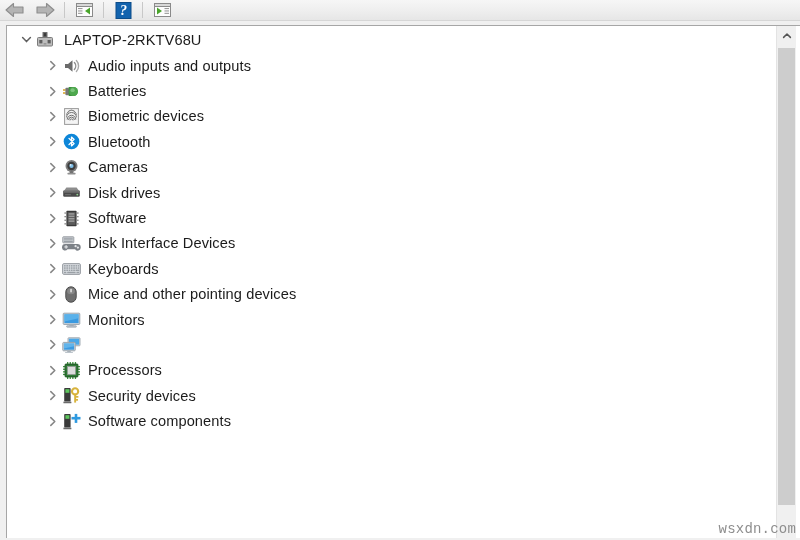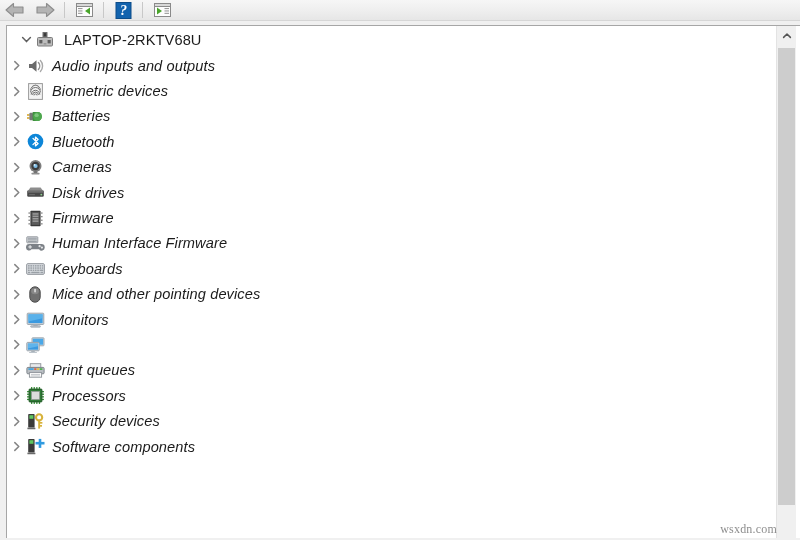--- a/index.html
+++ b/index.html
@@ -43,21 +43,21 @@
     overflow:hidden;
   }
 
   .row{
     height:25.4px;
     display:flex;align-items:center;
     box-sizing:border-box;
     white-space:nowrap;
   }
   .row.root{padding-left:10px;height:27px;}
-  .row.child{font-style:italic;}
+  .row.child{padding-left:36px;}
 
   .chev{
     width:18px;height:18px;flex:0 0 18px;
     display:flex;align-items:center;justify-content:center;
     color:#7a7a7a;
   }
   .chev svg{display:block;}
 
   .icon{
     width:20px;height:18px;flex:0 0 20px;
@@ -87,24 +87,24 @@
     display:flex;align-items:center;justify-content:center;
     color:#606060;
   }
   .sb-thumb{
     position:absolute;left:1px;top:22px;width:17px;height:457px;
     background:#cdcdcd;
   }
 
   
   .watermark{
-    position:absolute;right:23px;bottom:3px;
-    font-size:12px;color:#8e8e8e;
+    position:absolute;right:4px;bottom:3px;
+    font-size:14px;color:#8e8e8e;
     letter-spacing:.2px;
-    font-family:Liberation Serif, serif;
+    font-family:Liberation Mono, monospace;
   }
 </style>
 </head>
 <body>
 
 <div id="app">
 
   <div class="toolbar">
 
     <div class="tb-btn">
@@ -193,49 +193,49 @@
           </span>
           <span class="label">Audio inputs and outputs</span>
         </div>
         <div class="row child">
           <span class="chev">
             <svg width="11" height="11" viewBox="0 0 11 11">
               <path d="M3.8 1.6 L7.8 5.5 L3.8 9.4" fill="none" stroke="#858585" stroke-width="1.5" stroke-linecap="round" stroke-linejoin="round"></path>
             </svg>
           </span>
           <span class="icon">
+            <svg width="19" height="16" viewBox="0 0 19 16">
+              <rect x="1" y="6.2" width="2.6" height="1.6" fill="#d8a72e"></rect>
+              <rect x="1" y="9.2" width="2.6" height="1.6" fill="#d8a72e"></rect>
+              <rect x="3.4" y="4.8" width="3.6" height="7.4" rx="1" fill="#777"></rect>
+              <path d="M6.6 4 H12 a4.6 4.6 0 0 1 0 9 H6.6 Z" fill="#3f8f3f"></path>
+              <ellipse cx="11.6" cy="8.5" rx="4.4" ry="4.5" fill="#4ea84e"></ellipse>
+              <ellipse cx="10.6" cy="7.2" rx="2.1" ry="1.9" fill="#8fd08f" opacity=".75"></ellipse>
+            </svg>
+          </span>
+          <span class="label">Batteries</span>
+        </div>
+        <div class="row child">
+          <span class="chev">
+            <svg width="11" height="11" viewBox="0 0 11 11">
+              <path d="M3.8 1.6 L7.8 5.5 L3.8 9.4" fill="none" stroke="#858585" stroke-width="1.5" stroke-linecap="round" stroke-linejoin="round"></path>
+            </svg>
+          </span>
+          <span class="icon">
             <svg width="15" height="17" viewBox="0 0 15 17">
               <rect x="0.6" y="0.6" width="13.8" height="15.8" fill="#f4f4f4" stroke="#9a9a9a" stroke-width="1"></rect>
               <path d="M3.2 11.6 A4.3 4.3 0 0 1 11.8 11.6" fill="none" stroke="#6e6e6e" stroke-width="1"></path>
               <path d="M4.6 12 A2.9 2.9 0 0 1 10.4 12" fill="none" stroke="#6e6e6e" stroke-width="1"></path>
               <path d="M6 12.4 A1.5 1.5 0 0 1 9 12.4" fill="none" stroke="#6e6e6e" stroke-width="1"></path>
               <path d="M2.6 9.4 A4.9 4.9 0 0 1 12.4 9.4" fill="none" stroke="#6e6e6e" stroke-width="1"></path>
               <path d="M2.6 7.2 A4.9 4.9 0 0 1 12.4 7.2" fill="none" stroke="#878787" stroke-width="1"></path>
               <path d="M3.6 5.2 A4 4 0 0 1 11.4 5.2" fill="none" stroke="#878787" stroke-width="1"></path>
             </svg>
           </span>
           <span class="label">Biometric devices</span>
-        </div>
-        <div class="row child">
-          <span class="chev">
-            <svg width="11" height="11" viewBox="0 0 11 11">
-              <path d="M3.8 1.6 L7.8 5.5 L3.8 9.4" fill="none" stroke="#858585" stroke-width="1.5" stroke-linecap="round" stroke-linejoin="round"></path>
-            </svg>
-          </span>
-          <span class="icon">
-            <svg width="19" height="16" viewBox="0 0 19 16">
-              <rect x="1" y="6.2" width="2.6" height="1.6" fill="#d8a72e"></rect>
-              <rect x="1" y="9.2" width="2.6" height="1.6" fill="#d8a72e"></rect>
-              <rect x="3.4" y="4.8" width="3.6" height="7.4" rx="1" fill="#777"></rect>
-              <path d="M6.6 4 H12 a4.6 4.6 0 0 1 0 9 H6.6 Z" fill="#3f8f3f"></path>
-              <ellipse cx="11.6" cy="8.5" rx="4.4" ry="4.5" fill="#4ea84e"></ellipse>
-              <ellipse cx="10.6" cy="7.2" rx="2.1" ry="1.9" fill="#8fd08f" opacity=".75"></ellipse>
-            </svg>
-          </span>
-          <span class="label">Batteries</span>
         </div>
         <div class="row child">
           <span class="chev">
             <svg width="11" height="11" viewBox="0 0 11 11">
               <path d="M3.8 1.6 L7.8 5.5 L3.8 9.4" fill="none" stroke="#858585" stroke-width="1.5" stroke-linecap="round" stroke-linejoin="round"></path>
             </svg>
           </span>
           <span class="icon">
             <svg width="17" height="17" viewBox="0 0 17 17">
               <circle cx="8.5" cy="8.5" r="7.8" fill="#0d86d8"></circle>
@@ -296,42 +296,42 @@
               <rect x="0.4" y="2.4" width="2.1" height="1.3" fill="#8a8a8a"></rect>
               <rect x="0.4" y="6" width="2.1" height="1.3" fill="#8a8a8a"></rect>
               <rect x="0.4" y="9.6" width="2.1" height="1.3" fill="#8a8a8a"></rect>
               <rect x="0.4" y="13.2" width="2.1" height="1.3" fill="#8a8a8a"></rect>
               <rect x="12.5" y="2.4" width="2.1" height="1.3" fill="#8a8a8a"></rect>
               <rect x="12.5" y="6" width="2.1" height="1.3" fill="#8a8a8a"></rect>
               <rect x="12.5" y="9.6" width="2.1" height="1.3" fill="#8a8a8a"></rect>
               <rect x="12.5" y="13.2" width="2.1" height="1.3" fill="#8a8a8a"></rect>
             </svg>
           </span>
-          <span class="label">Firmware</span>
+          <span class="label">Software</span>
         </div>
         <div class="row child">
           <span class="chev">
             <svg width="11" height="11" viewBox="0 0 11 11">
               <path d="M3.8 1.6 L7.8 5.5 L3.8 9.4" fill="none" stroke="#858585" stroke-width="1.5" stroke-linecap="round" stroke-linejoin="round"></path>
             </svg>
           </span>
           <span class="icon">
             <svg width="19" height="15" viewBox="0 0 19 15">
               <rect x="0.8" y="0.8" width="11" height="6" rx="0.6" fill="#d9dce0" stroke="#8d9298" stroke-width=".9"></rect>
               <rect x="1.8" y="1.7" width="9" height="1.1" fill="#9aa0a6"></rect>
               <rect x="1.8" y="3.3" width="9" height="1.1" fill="#9aa0a6"></rect>
               <rect x="1.8" y="4.9" width="9" height="1.1" fill="#9aa0a6"></rect>
               <path d="M3.2 8 H15.4 a3.3 3.3 0 0 1 3.3 3.3 v0.4 a3 3 0 0 1-5.6 1.5 H5.5 A3 3 0 0 1 0 11.7 v-0.4 A3.3 3.3 0 0 1 3.2 8 Z" fill="#7c8187"></path>
               <rect x="2.3" y="10.4" width="3.6" height="1.1" fill="#e4e6e8"></rect>
               <rect x="3.5" y="9.2" width="1.2" height="3.5" fill="#e4e6e8"></rect>
               <circle cx="13.6" cy="10.2" r="1.15" fill="#e4e6e8"></circle>
               <circle cx="15.9" cy="11.6" r="1.15" fill="#e4e6e8"></circle>
             </svg>
           </span>
-          <span class="label">Human Interface Firmware</span>
+          <span class="label">Disk Interface Devices</span>
         </div>
         <div class="row child">
           <span class="chev">
             <svg width="11" height="11" viewBox="0 0 11 11">
               <path d="M3.8 1.6 L7.8 5.5 L3.8 9.4" fill="none" stroke="#858585" stroke-width="1.5" stroke-linecap="round" stroke-linejoin="round"></path>
             </svg>
           </span>
           <span class="icon">
             <svg width="19" height="12" viewBox="0 0 19 12">
               <rect x="0.7" y="0.7" width="17.6" height="10.6" rx="1" fill="#dfe2e6" stroke="#8d9298" stroke-width="1"></rect>
@@ -414,41 +414,20 @@
             </svg>
           </span>
         </div>
         <div class="row child">
           <span class="chev">
             <svg width="11" height="11" viewBox="0 0 11 11">
               <path d="M3.8 1.6 L7.8 5.5 L3.8 9.4" fill="none" stroke="#858585" stroke-width="1.5" stroke-linecap="round" stroke-linejoin="round"></path>
             </svg>
           </span>
           <span class="icon">
-            <svg width="19" height="15" viewBox="0 0 19 15">
-              <rect x="4.2" y="0.7" width="10.6" height="4" fill="#e8eaec" stroke="#8d9298" stroke-width=".9"></rect>
-              <rect x="0.9" y="4.4" width="17.2" height="6.4" rx="1" fill="#b9bec3" stroke="#7f858b" stroke-width="1"></rect>
-              <rect x="2.4" y="5.3" width="5.2" height="1.6" fill="#3aa3e0"></rect>
-              <rect x="8.2" y="5.3" width="2.2" height="1.6" fill="#e05a3a"></rect>
-              <rect x="11" y="5.3" width="2.2" height="1.6" fill="#e0c33a"></rect>
-              <rect x="13.8" y="5.3" width="2.6" height="1.6" fill="#46b046"></rect>
-              <rect x="3.4" y="9.6" width="12.2" height="4.6" fill="#fbfbfb" stroke="#8d9298" stroke-width=".9"></rect>
-              <rect x="5" y="11" width="9" height="0.9" fill="#c2c6ca"></rect>
-              <rect x="5" y="12.5" width="9" height="0.9" fill="#c2c6ca"></rect>
-            </svg>
-          </span>
-          <span class="label">Print queues</span>
-        </div>
-        <div class="row child">
-          <span class="chev">
-            <svg width="11" height="11" viewBox="0 0 11 11">
-              <path d="M3.8 1.6 L7.8 5.5 L3.8 9.4" fill="none" stroke="#858585" stroke-width="1.5" stroke-linecap="round" stroke-linejoin="round"></path>
-            </svg>
-          </span>
-          <span class="icon">
             <svg width="17" height="17" viewBox="0 0 17 17">
               <g fill="#3f8f3f">
                 <rect x="4" y="0" width="1.3" height="2.4"></rect>
                 <rect x="6.6" y="0" width="1.3" height="2.4"></rect>
                 <rect x="9.2" y="0" width="1.3" height="2.4"></rect>
                 <rect x="11.8" y="0" width="1.3" height="2.4"></rect>
                 <rect x="4" y="14.6" width="1.3" height="2.4"></rect>
                 <rect x="6.6" y="14.6" width="1.3" height="2.4"></rect>
                 <rect x="9.2" y="14.6" width="1.3" height="2.4"></rect>
                 <rect x="11.8" y="14.6" width="1.3" height="2.4"></rect>

